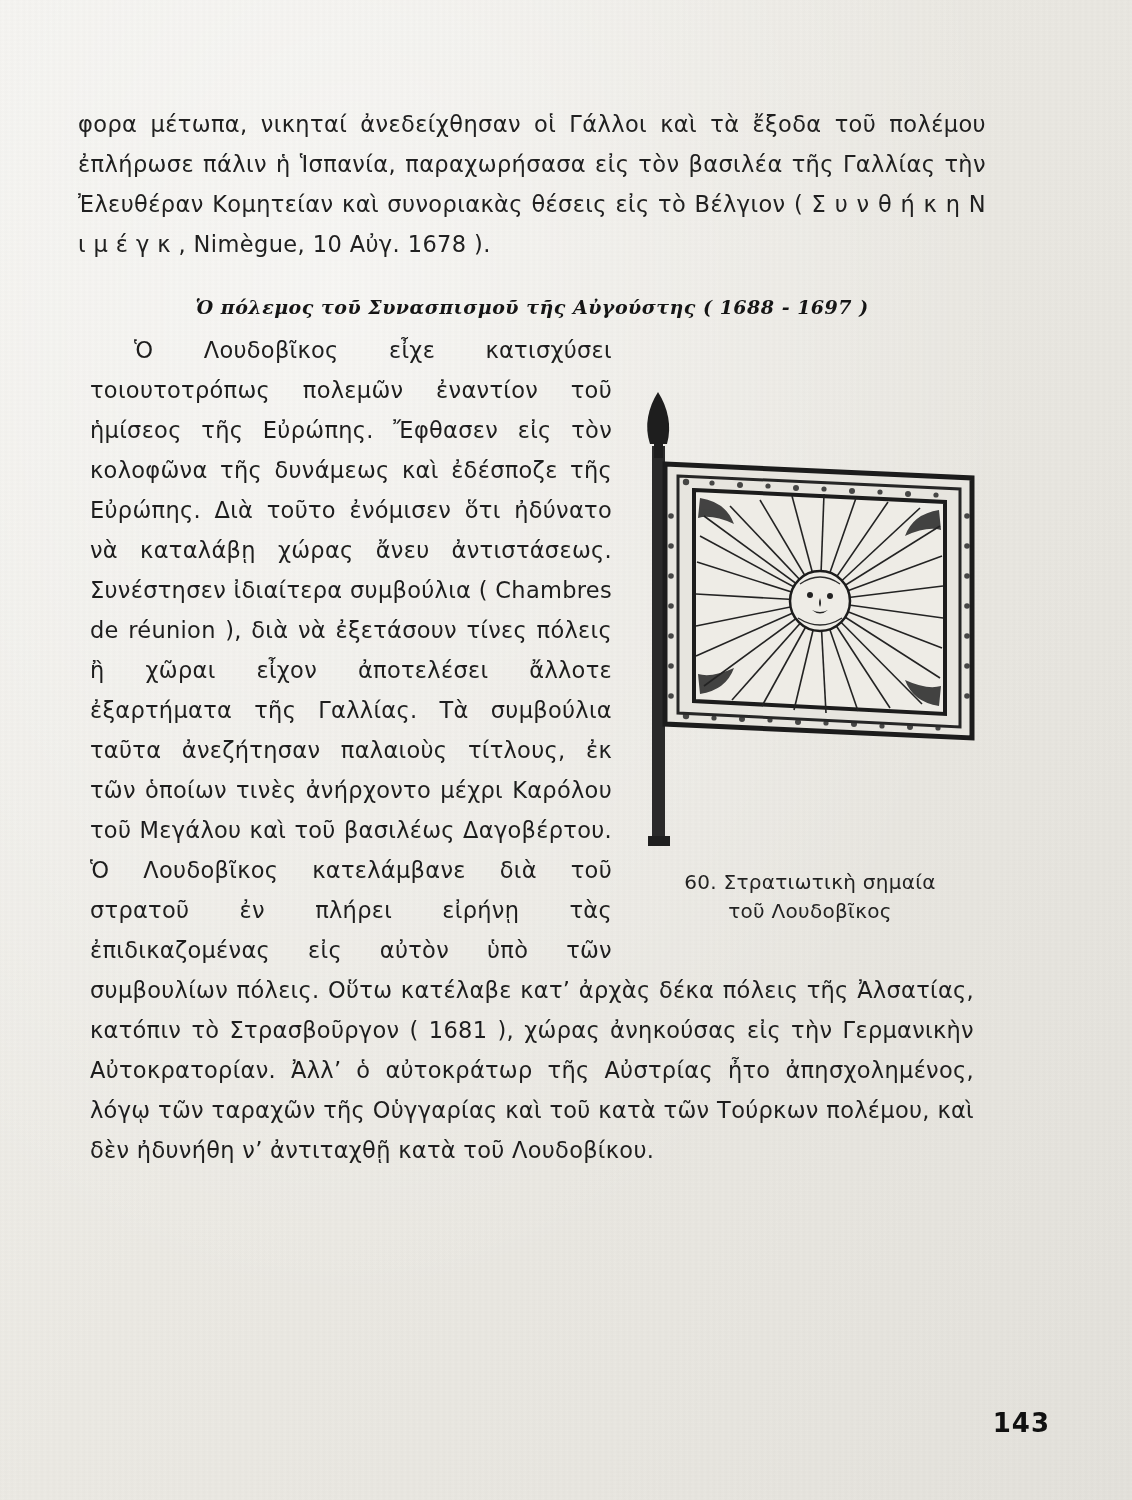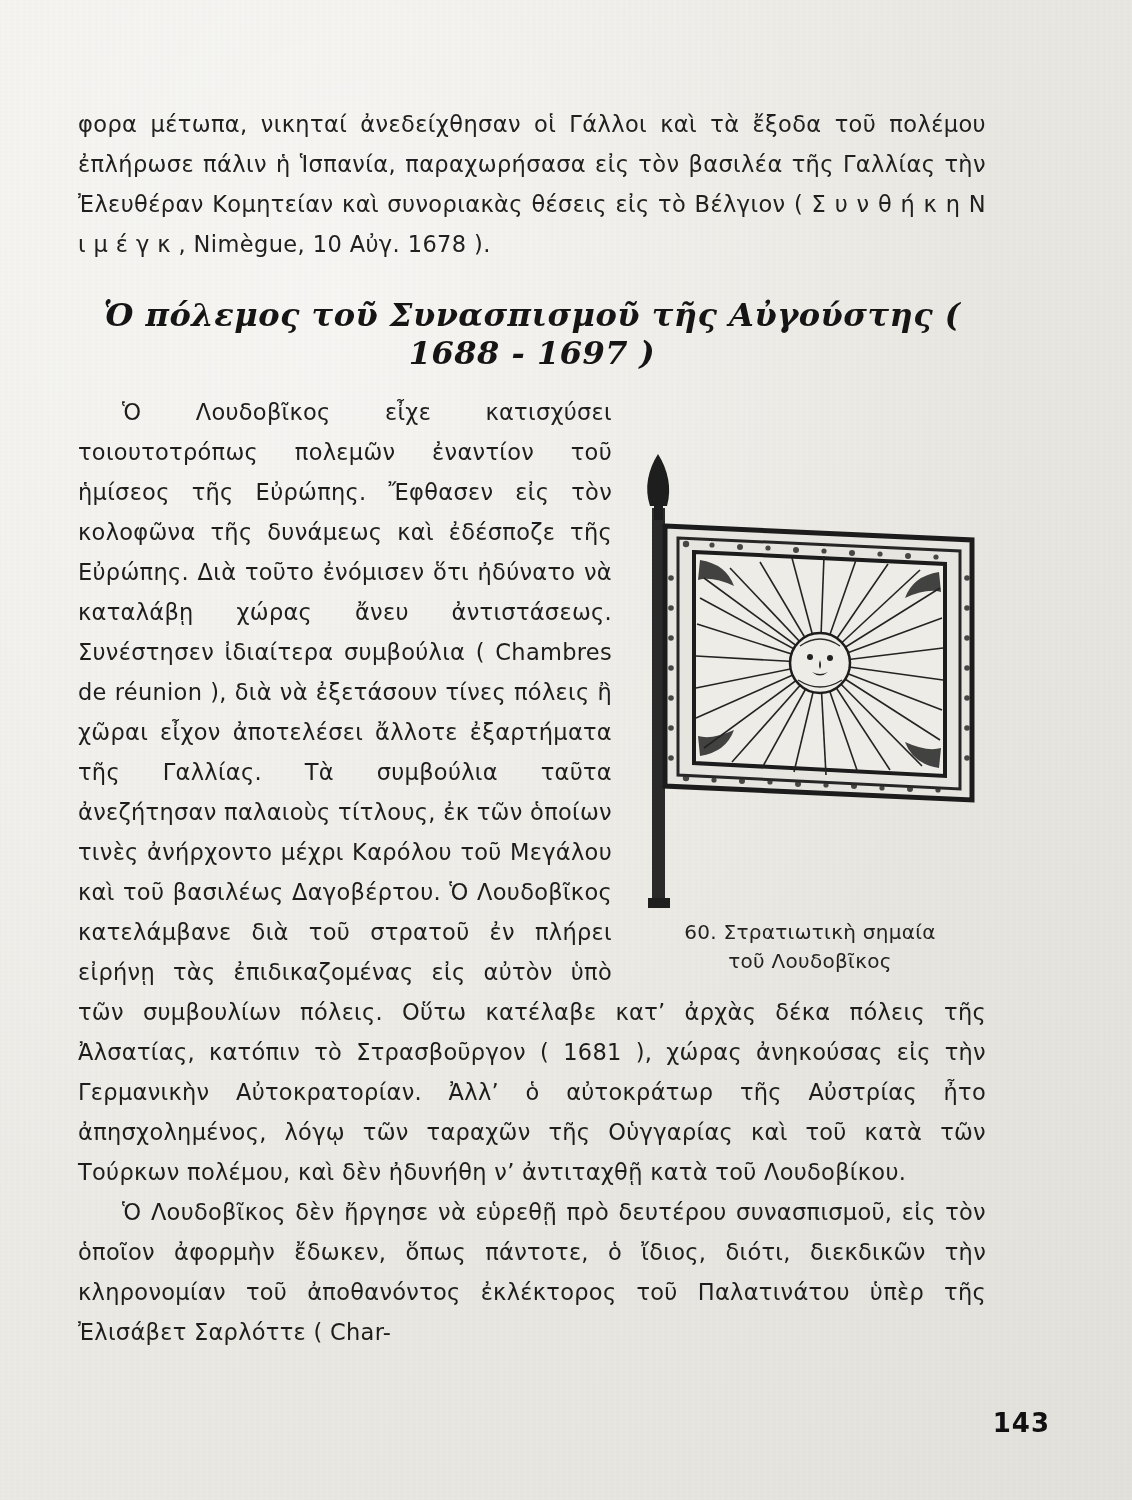--- a/index.html
+++ b/index.html
@@ -45,59 +45,59 @@
     letter-spacing: 0.4px;
     color: #202020;
     margin: 0;
   }
   .para.intro {
     width: 908px;
     margin-bottom: 8px;
   }
   .heading {
     font-family: "DejaVu Serif", serif;
-    font-size: 32px;
+    font-size: 19px;
     font-style: italic;
     font-weight: 700;
     text-align: center;
     letter-spacing: 0.5px;
-    margin: 32px 0 20px 0;
+    margin: 32px 0 4px 0;
     color: #151515;
   }
   .flow {
     position: relative;
   }
   .figure {
     float: right;
     width: 352px;
     margin: 56px 0 10px 22px;
     shape-margin: 8px;
   }
   .figure-img {
     width: 352px;
     height: 470px;
     position: relative;
   }
   .figure-caption {
     font-size: 20px;
     line-height: 29px;
     text-align: center;
-    margin-top: 0;
+    margin-top: 12px;
     color: #222;
     letter-spacing: 0.3px;
   }
   .body-text {
     font-size: 22.5px;
     line-height: 40px;
     text-align: justify;
     letter-spacing: 0.3px;
     color: #1d1d1d;
   }
   .body-text p {
-    margin: 0;
+    margin: 12px;
   }
   .indent:first-letter { }
   .indent { text-indent: 44px; }
   .page-number {
     position: absolute;
     right: 82px;
     bottom: 62px;
     font-size: 26px;
     font-weight: 700;
     color: #111;
@@ -222,20 +222,19 @@
           </svg>
         </div>
         <div class="figure-caption">
           <span>60. Στρατιωτικὴ σημαία</span><br>
           <span>τοῦ Λουδοβῖκος</span>
         </div>
       </div>
 
       <div class="body-text">
         <p class="indent">Ὁ Λουδοβῖκος εἶχε κατισχύσει τοιουτοτρόπως πολεμῶν ἐναντίον τοῦ ἡμίσεος τῆς Εὐρώπης. Ἔφθασεν εἰς τὸν κολοφῶνα τῆς δυνάμεως καὶ ἐδέσποζε τῆς Εὐρώπης. Διὰ τοῦτο ἐνόμισεν ὅτι ἠδύνατο νὰ καταλάβῃ χώρας ἄνευ ἀντιστάσεως. Συνέστησεν ἰδιαίτερα συμβούλια ( Chambres de réunion ), διὰ νὰ ἐξετάσουν τίνες πόλεις ἢ χῶραι εἶχον ἀποτελέσει ἄλλοτε ἐξαρτήματα τῆς Γαλλίας. Τὰ συμβούλια ταῦτα ἀνεζήτησαν παλαιοὺς τίτλους, ἐκ τῶν ὁποίων τινὲς ἀνήρχοντο μέχρι Καρόλου τοῦ Μεγάλου καὶ τοῦ βασιλέως Δαγοβέρτου. Ὁ Λουδοβῖκος κατελάμβανε διὰ τοῦ στρατοῦ ἐν πλήρει εἰρήνῃ τὰς ἐπιδικαζομένας εἰς αὐτὸν ὑπὸ τῶν συμβουλίων πόλεις. Οὕτω κατέλαβε κατ’ ἀρχὰς δέκα πόλεις τῆς Ἀλσατίας, κατόπιν τὸ Στρασβοῦργον ( 1681 ), χώρας ἀνηκούσας εἰς τὴν Γερμανικὴν Αὐτοκρατορίαν. Ἀλλ’ ὁ αὐτοκράτωρ τῆς Αὐστρίας ἦτο ἀπησχολημένος, λόγῳ τῶν ταραχῶν τῆς Οὑγγαρίας καὶ τοῦ κατὰ τῶν Τούρκων πολέμου, καὶ δὲν ἠδυνήθη ν’ ἀντιταχθῇ κατὰ τοῦ Λουδοβίκου.</p>
-        <p class="indent">Ὁ Λουδοβῖκος δὲν ἤργησε νὰ εὑρεθῇ πρὸ δευτέρου συνασπισμοῦ, εἰς τὸν ὁποῖον ἀφορμὴν ἔδωκεν, ὅπως πάντοτε, ὁ ἴδιος, διότι, διεκδικῶν τὴν κληρονομίαν τοῦ ἀποθανόντος ἐκλέκτορος τοῦ Παλατινάτου ὑπὲρ τῆς Ἐλισάβετ Σαρλόττε ( Char-</p>
       </div>
 
     </div>
   </div>
 
   <div class="page-number">143</div>
 </div>
 
 </body></html>

